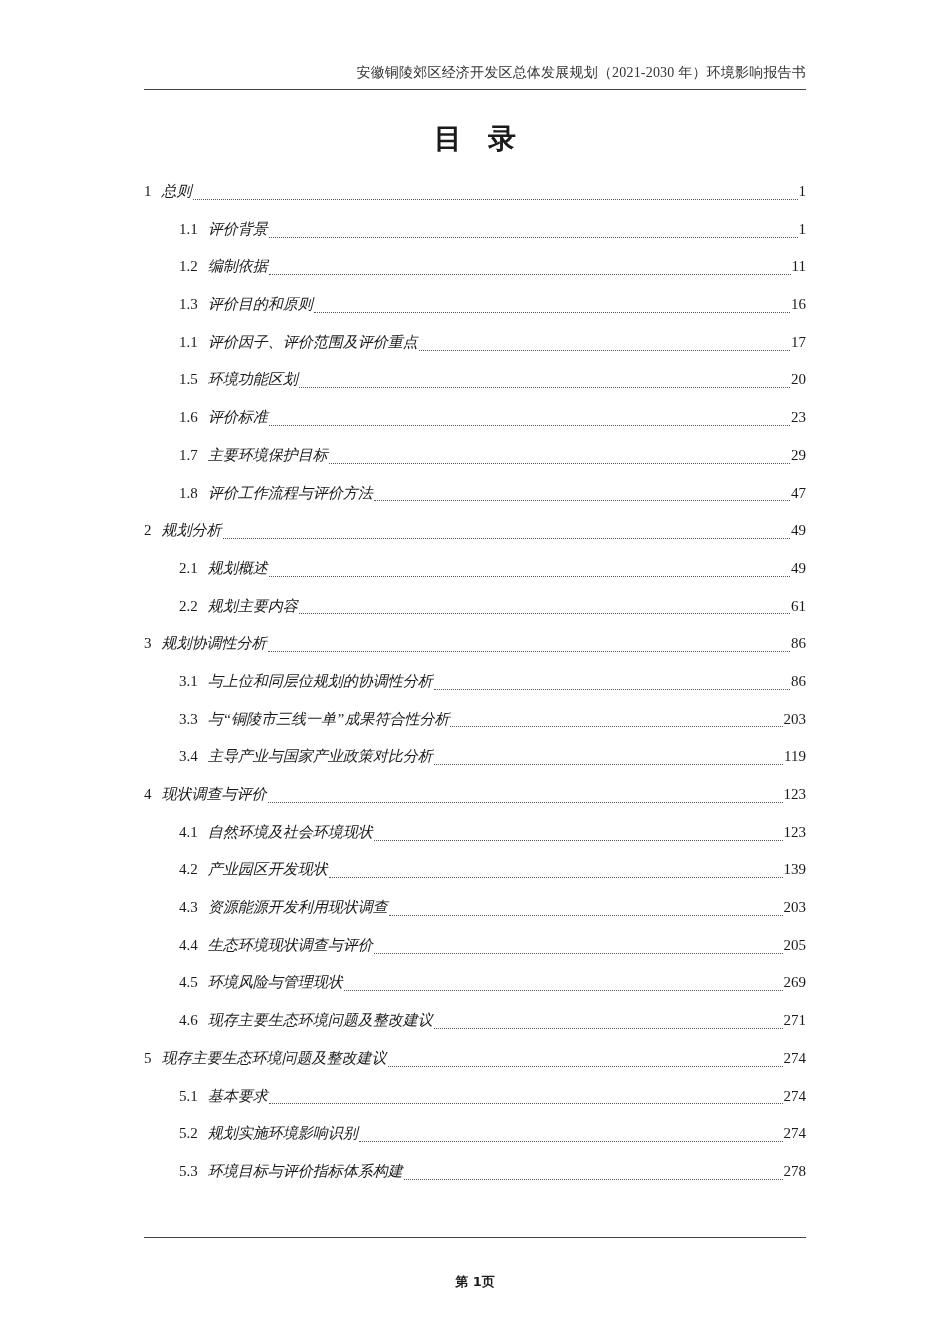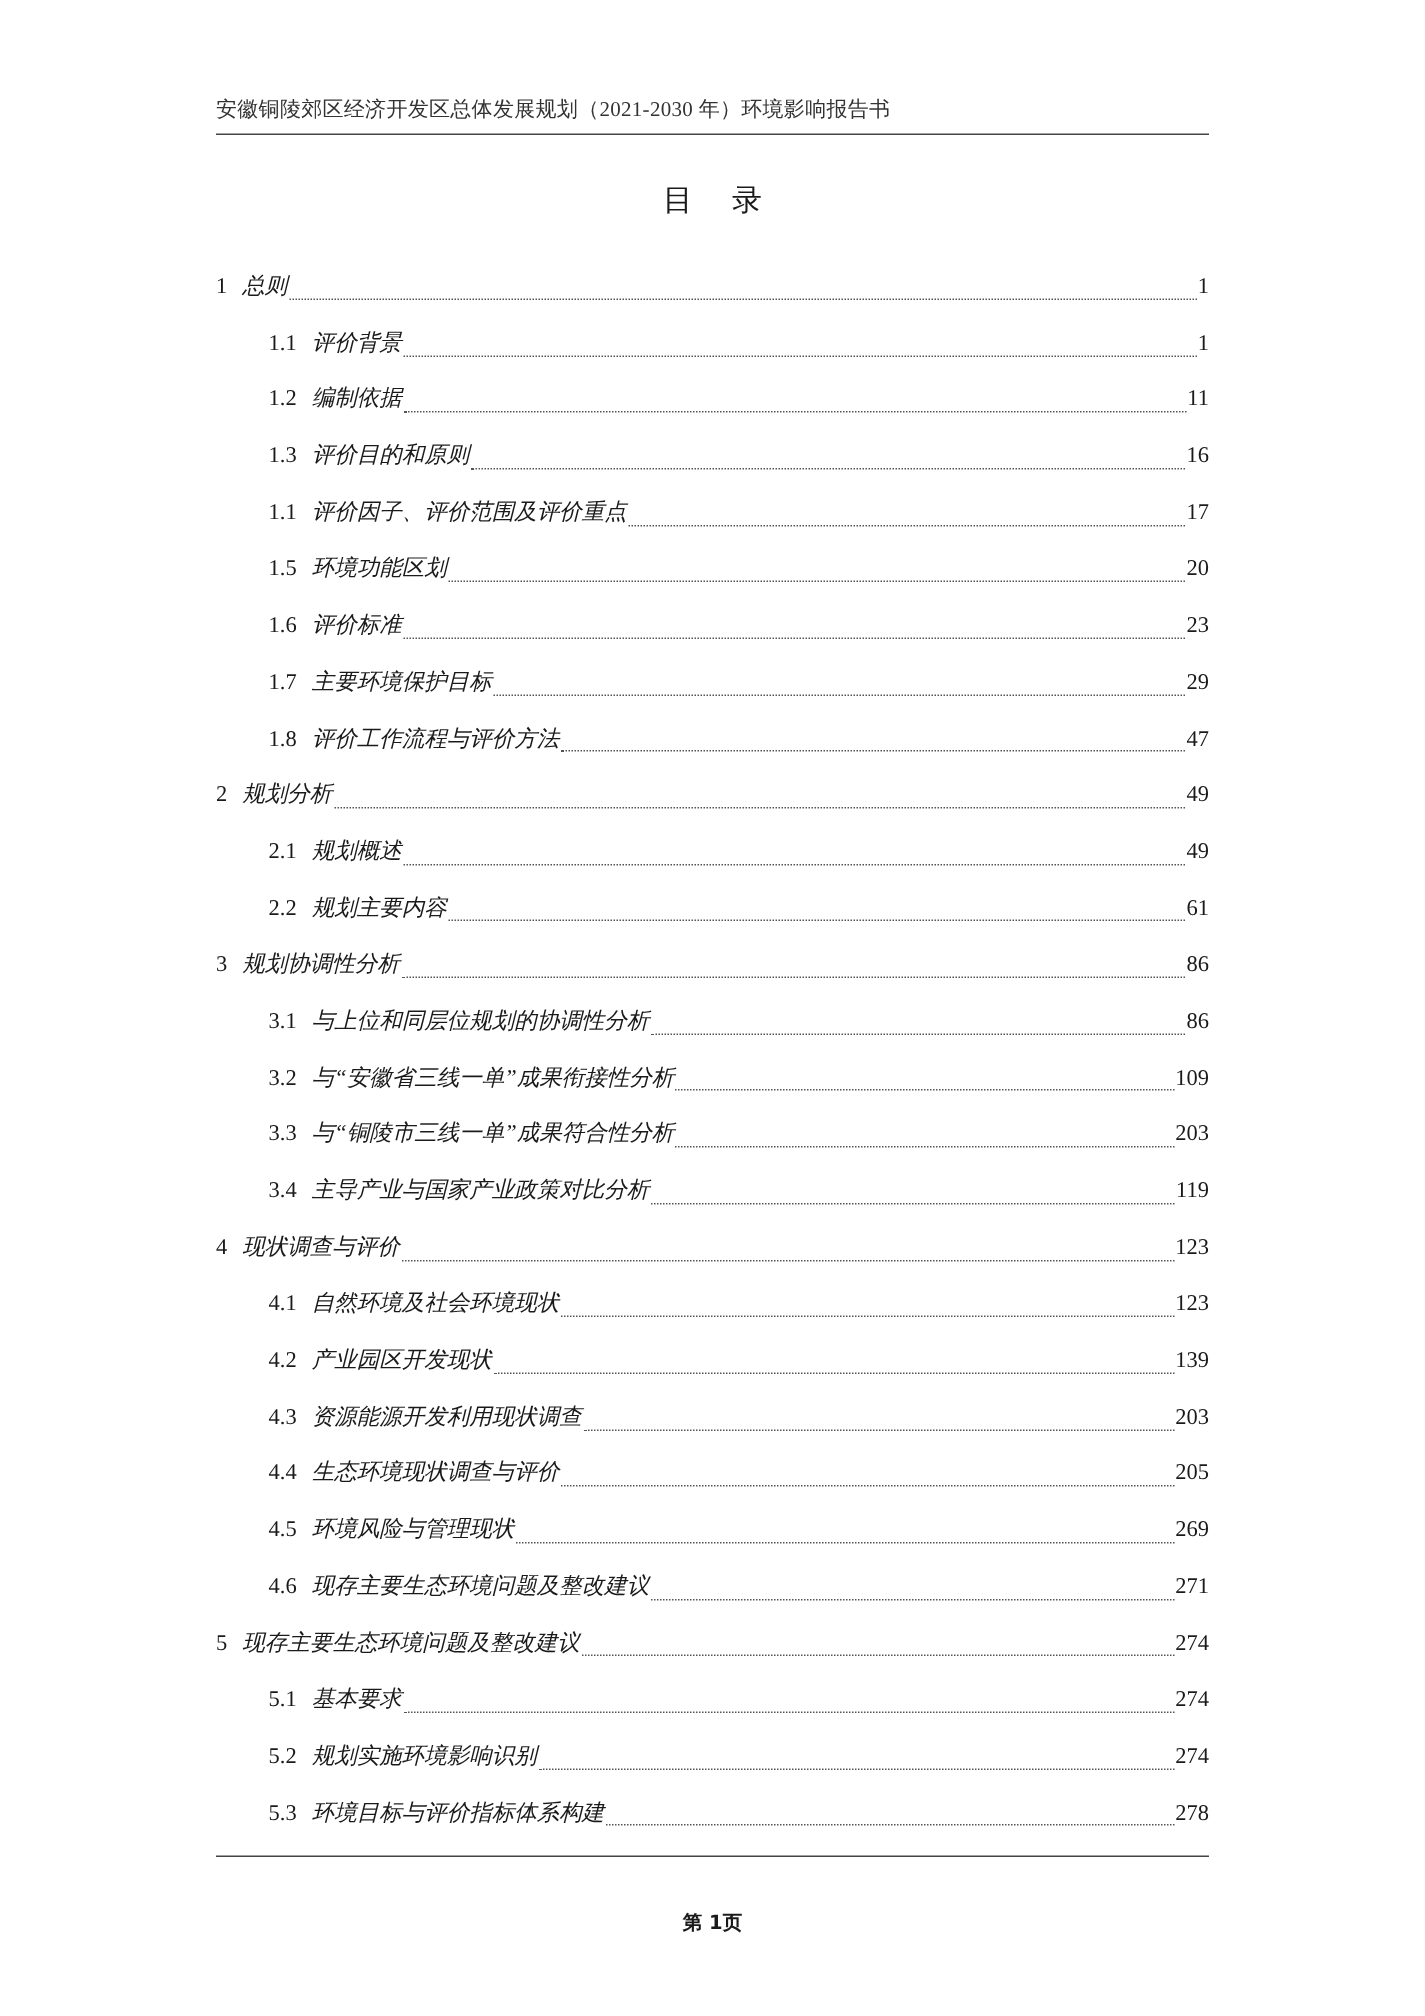--- a/index.html
+++ b/index.html
@@ -13,42 +13,42 @@
     position: relative;
     overflow: hidden;
     font-family: "Liberation Serif", "DejaVu Serif", serif;
     color: #1a1a1a;
   }
   .page-header {
     position: absolute;
     left: 144px;
     top: 64px;
     width: 662px;
-    text-align: left;
+    text-align: right;
     font-size: 14px;
     color: #333;
     letter-spacing: 0.2px;
   }
   .header-rule {
     position: absolute;
     left: 144px;
     top: 89px;
     width: 662px;
     height: 0;
     border-top: 1.5px solid #444;
   }
   .toc-title {
     position: absolute;
     left: 0;
     top: 120px;
     width: 950px;
     text-align: center;
     font-family: "DejaVu Sans", sans-serif;
-    font-size: 20px;
-    font-weight: normal;
+    font-size: 28px;
+    font-weight: bold;
     letter-spacing: 26px;
     padding-left: 26px;
     box-sizing: border-box;
   }
   .toc-list {
     position: absolute;
     left: 144px;
     top: 178px;
     width: 662px;
   }
@@ -191,26 +191,20 @@
       <span class="toc-dots"></span>
       <span class="toc-page">86</span>
     </div>
     <div class="toc-row level-2">
       <span class="toc-num">3.1</span>
       <span class="toc-label">与上位和同层位规划的协调性分析</span>
       <span class="toc-dots"></span>
       <span class="toc-page">86</span>
     </div>
     <div class="toc-row level-2">
-      <span class="toc-num">3.2</span>
-      <span class="toc-label">与“安徽省三线一单”成果衔接性分析</span>
-      <span class="toc-dots"></span>
-      <span class="toc-page">109</span>
-    </div>
-    <div class="toc-row level-2">
       <span class="toc-num">3.3</span>
       <span class="toc-label">与“铜陵市三线一单”成果符合性分析</span>
       <span class="toc-dots"></span>
       <span class="toc-page">203</span>
     </div>
     <div class="toc-row level-2">
       <span class="toc-num">3.4</span>
       <span class="toc-label">主导产业与国家产业政策对比分析</span>
       <span class="toc-dots"></span>
       <span class="toc-page">119</span>

